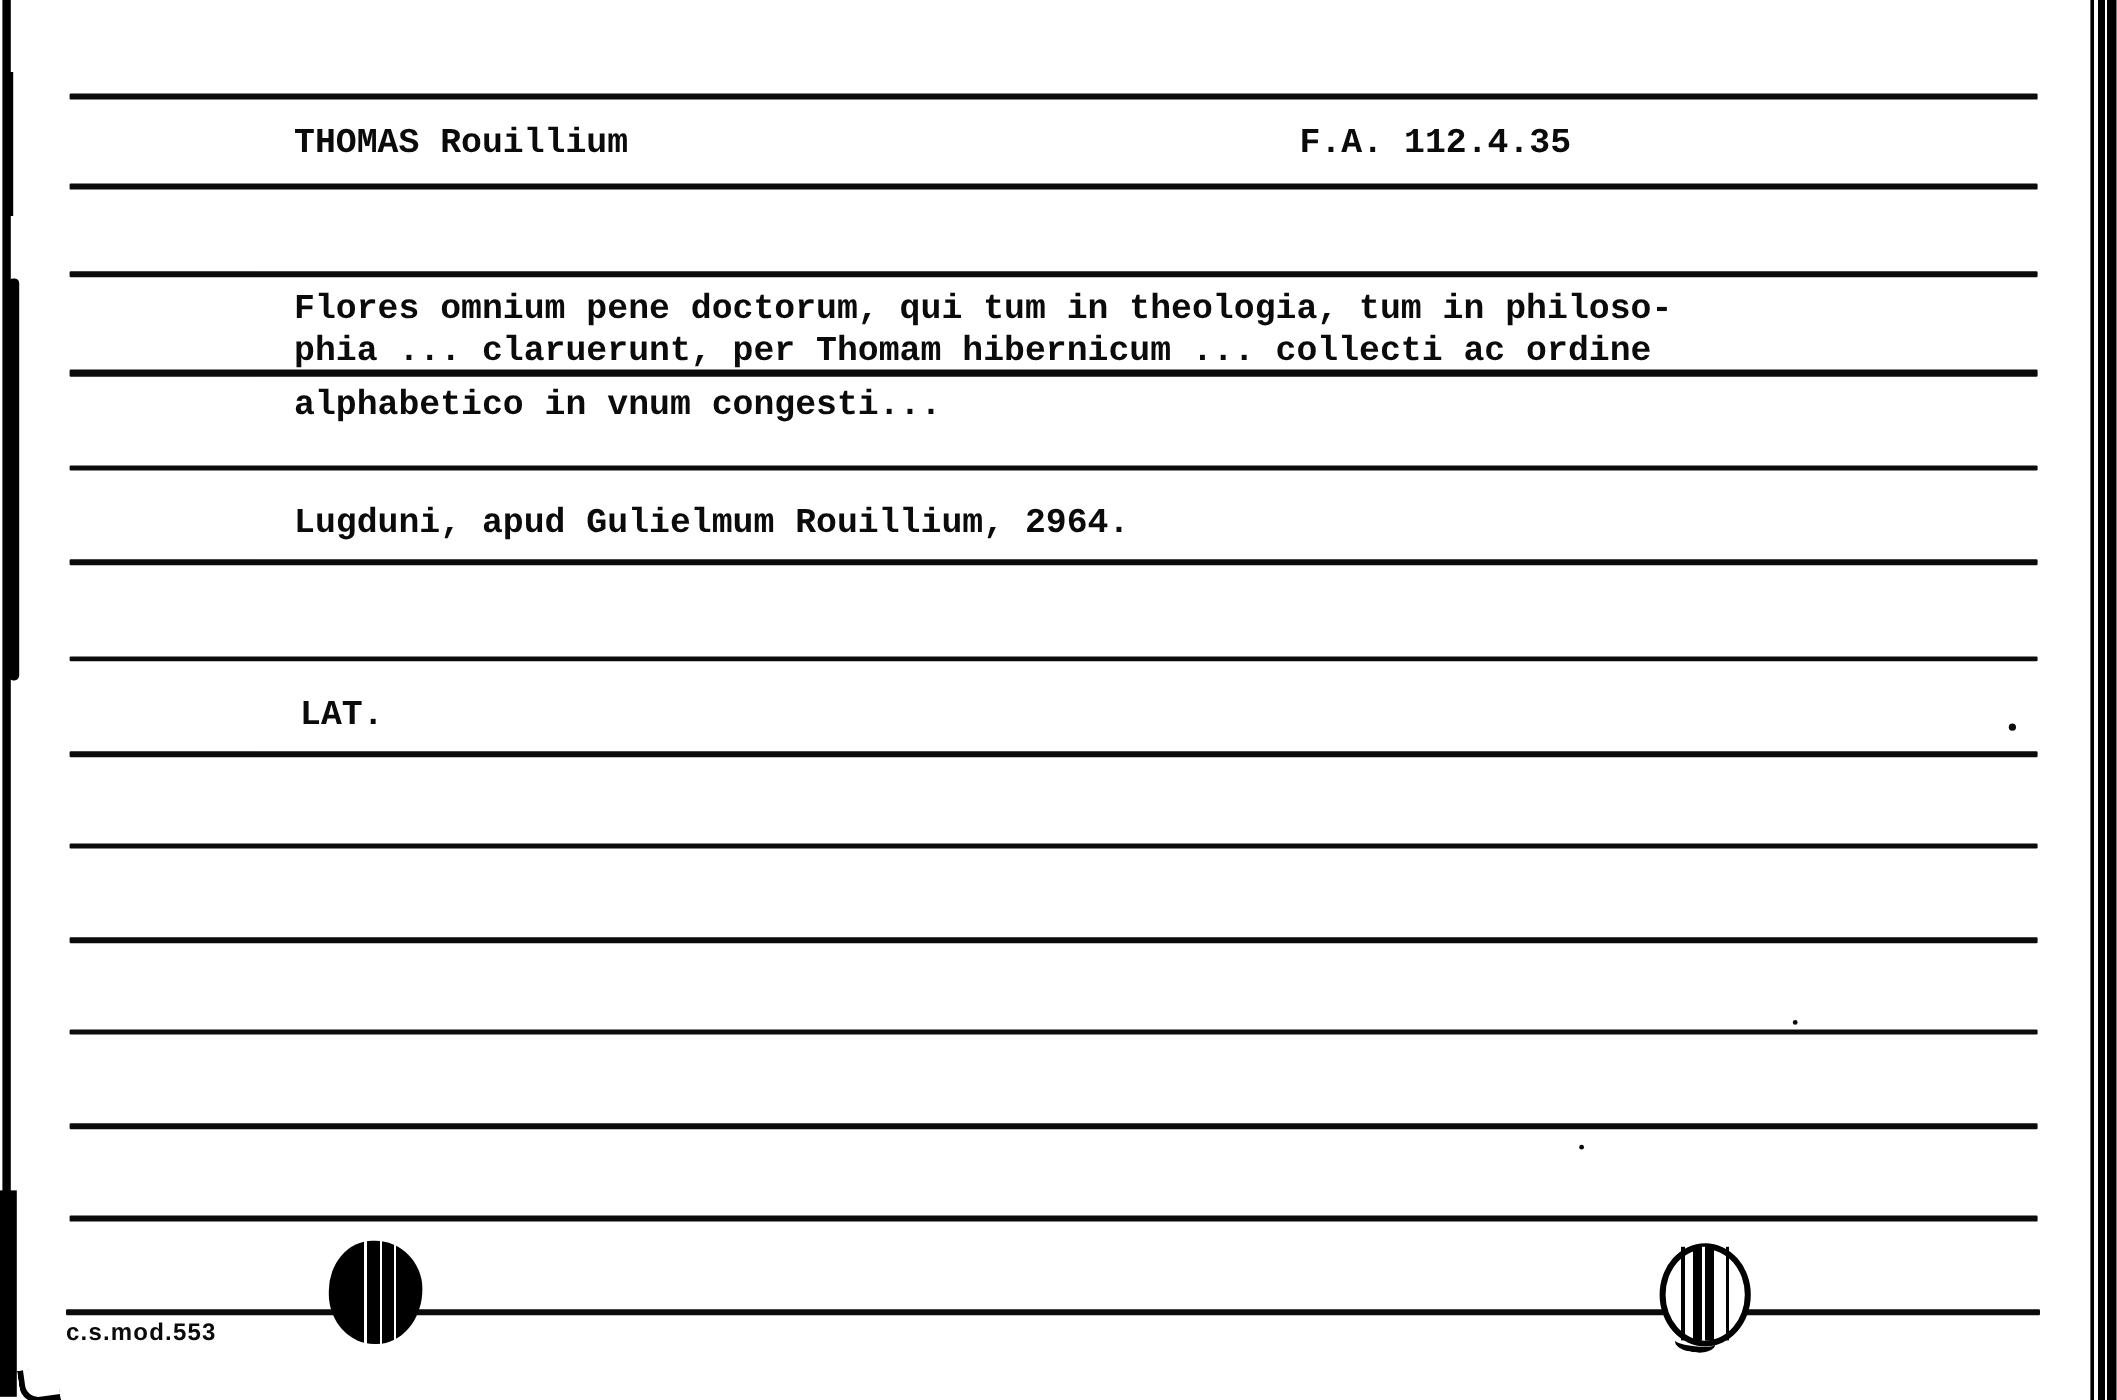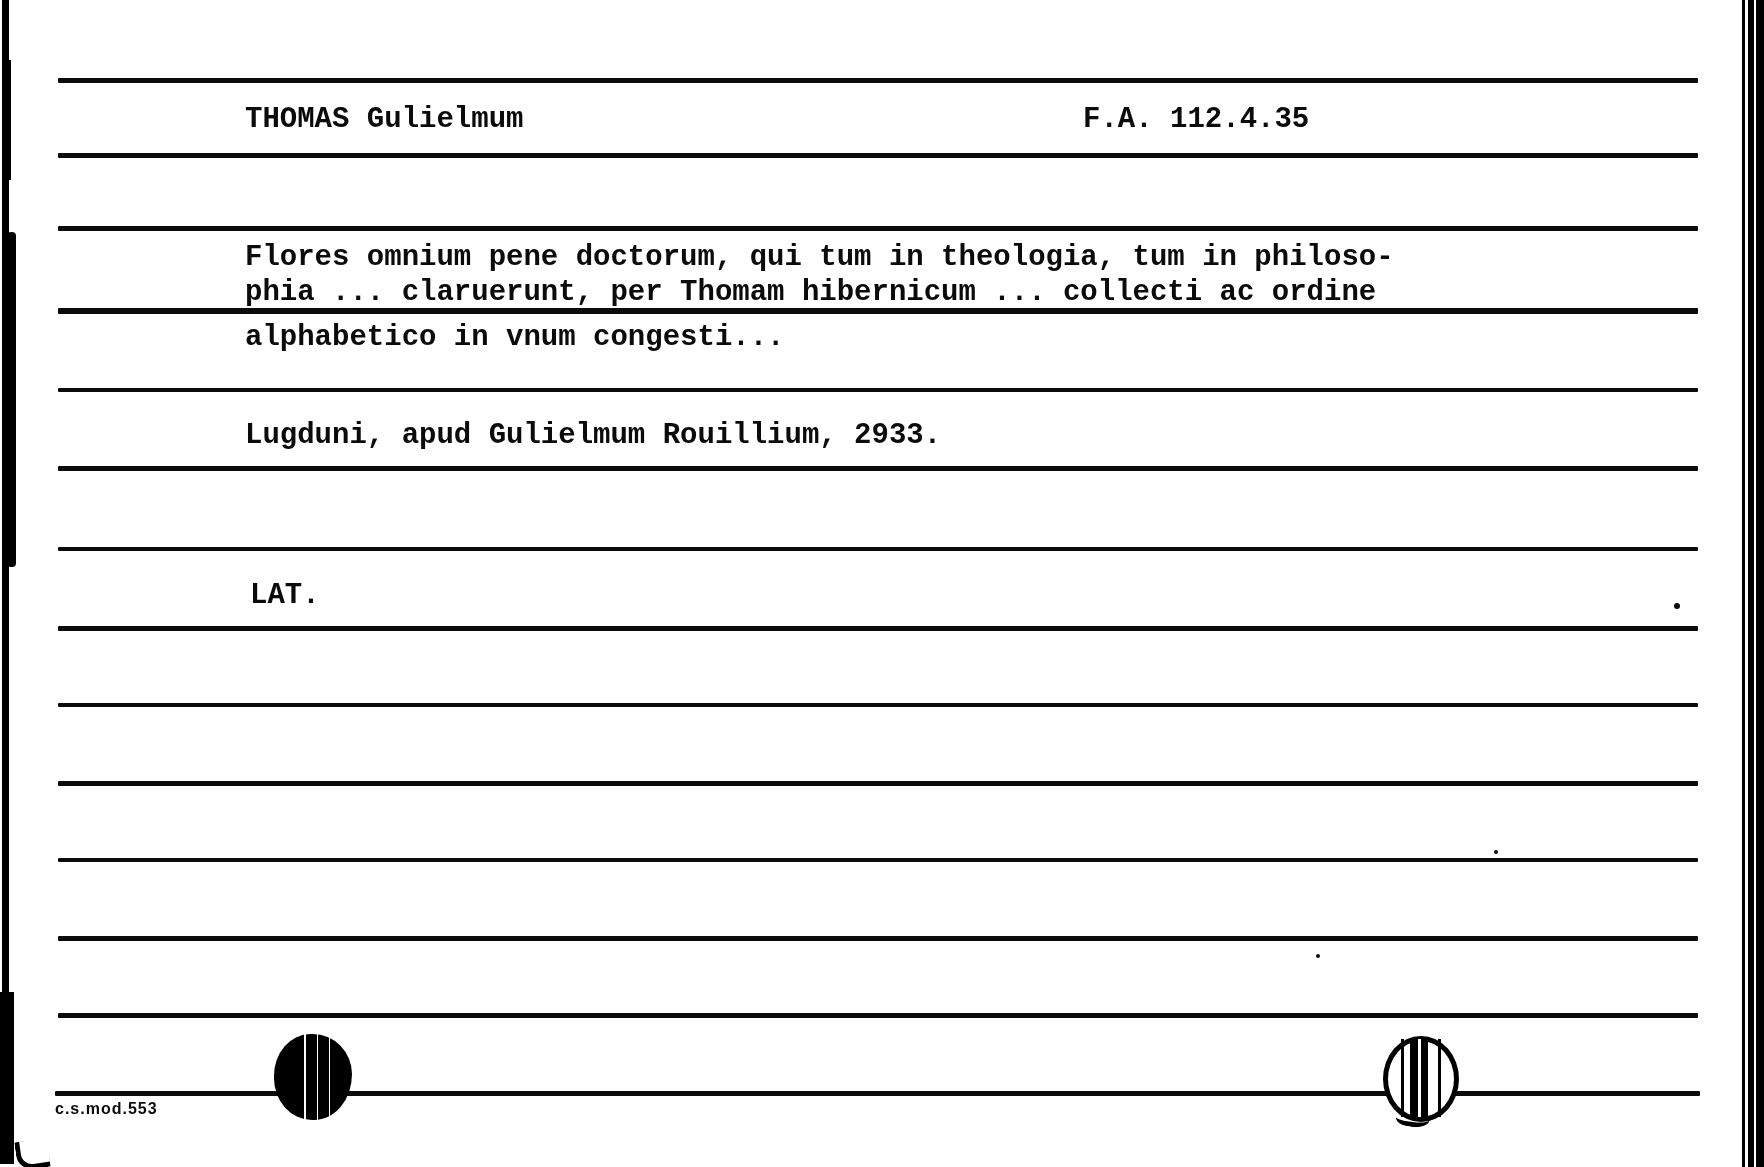--- a/index.html
+++ b/index.html
@@ -20,21 +20,21 @@
     color:#0b0b0b;
     font-family:"Liberation Mono","DejaVu Sans Mono",monospace;
     font-weight:700;
     font-size:29px;
     line-height:32px;
     letter-spacing:0px;
   }
   .formnum{
     position:absolute;left:55px;top:1100px;
     font-family:"Liberation Sans","DejaVu Sans",sans-serif;
-    font-weight:700;font-size:16px;letter-spacing:1px;color:#0b0b0b;
+    font-weight:700;font-size:20px;letter-spacing:1px;color:#0b0b0b;
     white-space:pre;
     text-align:right;
   }
   
   .hole{position:absolute;border-radius:50%;}
   #hole-left{
     left:274px;top:1034px;width:78px;height:86px;
     background:
       linear-gradient(90deg,
         #000 0 38%, #fff 38% 41%, #000 41% 55%, #fff 55% 57%,
@@ -93,28 +93,28 @@
   <div class="rule" style="top:466px;height:5px"></div>
   <div class="rule" style="top:547px;height:4px"></div>
   <div class="rule" style="top:626px;height:5px"></div>
   <div class="rule" style="top:703px;height:4px"></div>
   <div class="rule" style="top:781px;height:5px"></div>
   <div class="rule" style="top:858px;height:4px"></div>
   <div class="rule" style="top:936px;height:5px"></div>
   <div class="rule" style="top:1013px;height:5px"></div>
   <div class="rule" style="top:1091px;left:55px;width:1645px;height:5px"></div>
 
-  <div class="txt" style="left:245px;top:104px">THOMAS Gulielmum</div>
+  <div class="txt" style="left:245px;top:104px">THOMAS Rouillium</div>
   <div class="txt" style="left:1083px;top:104px">F.A. 112.4.35</div>
 
   <div class="txt" style="left:245px;top:277px">phia ... claruerunt, per Thomam hibernicum ... collecti ac ordine</div>
   <div class="txt" style="left:245px;top:242px">Flores omnium pene doctorum, qui tum in theologia, tum in philoso-</div>
   <div class="txt" style="left:245px;top:322px">alphabetico in vnum congesti...</div>
 
-  <div class="txt" style="left:245px;top:420px">Lugduni, apud Gulielmum Rouillium, 2933.</div>
+  <div class="txt" style="left:245px;top:420px">Lugduni, apud Gulielmum Rouillium, 2964.</div>
 
 
   <div class="txt" style="left:250px;top:580px">LAT.</div>
 
   <div class="formnum">c.s.mod.553</div>
 
   <div class="hole" id="hole-left"></div>
   <div class="hole" id="hole-right">
     <div class="stripes"></div>
     <div class="tail"></div>

